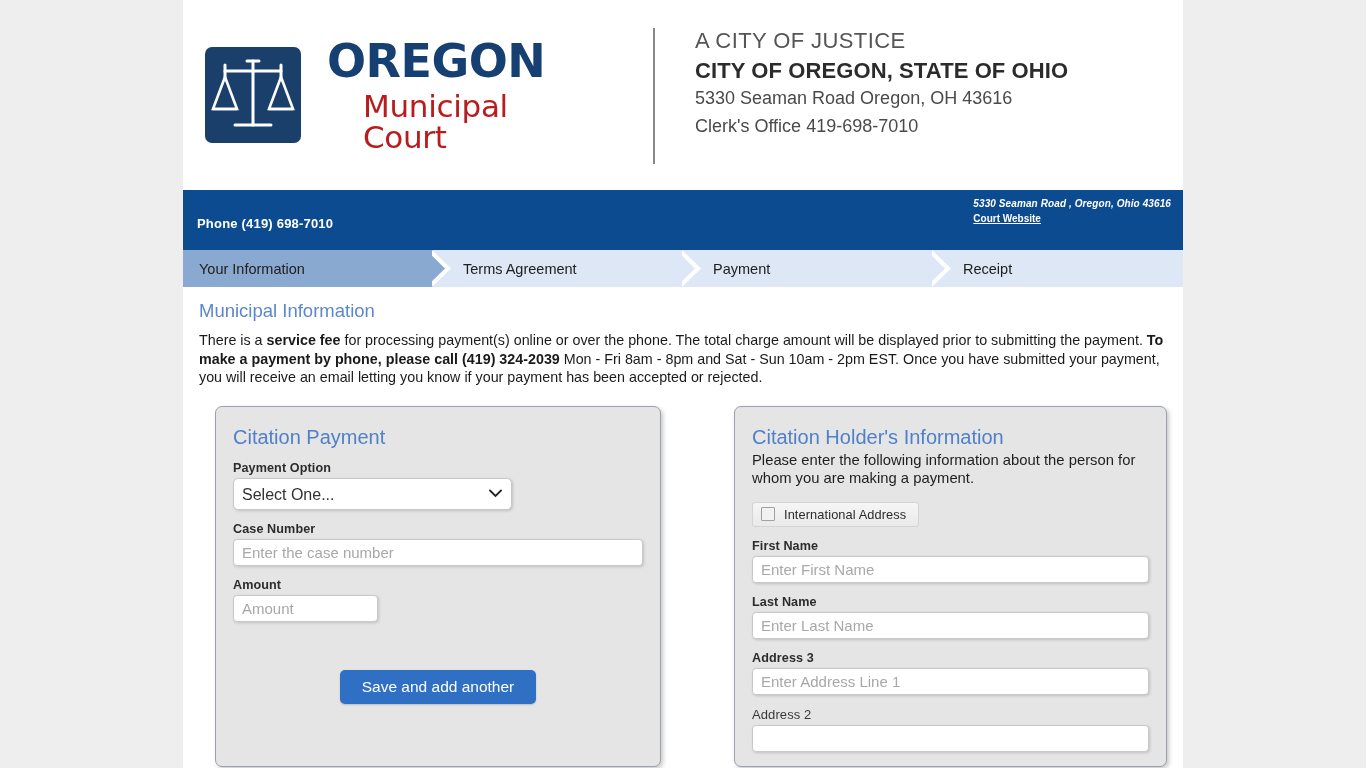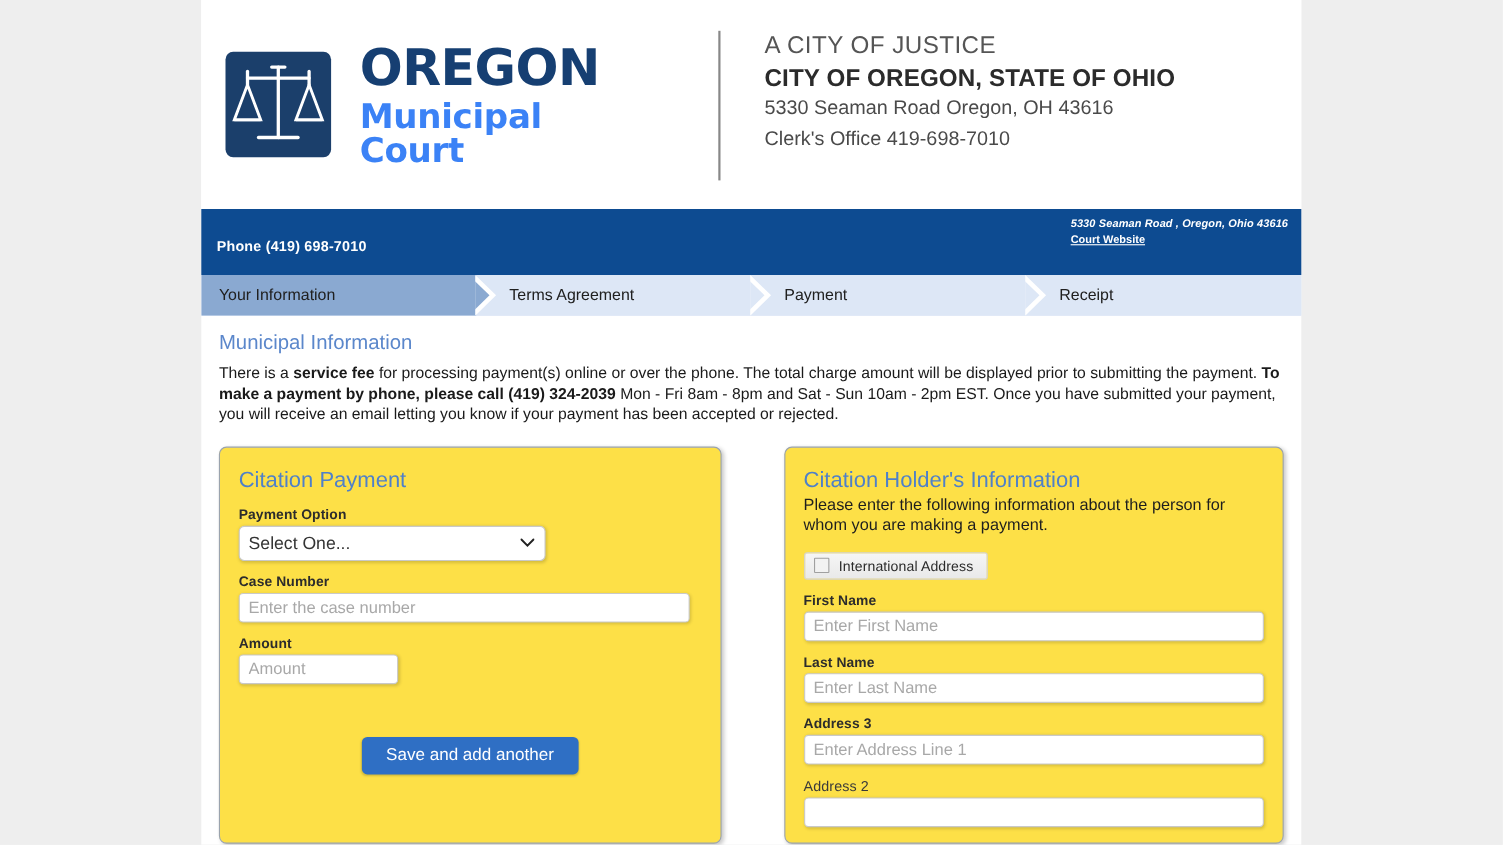--- a/index.html
+++ b/index.html
@@ -53,24 +53,25 @@
   .logo-oregon {
     font-family: "DejaVu Sans", sans-serif;
     font-size: 46px;
     font-weight: bold;
     color: #163f72;
     letter-spacing: -0.5px;
   }
   .logo-municipal {
     font-family: "DejaVu Sans", sans-serif;
     font-size: 31px;
-    font-weight: bold;
-    color: #3b82f6;
+    font-weight: normal;
+    color: #b91c1c;
     margin-top: 7px;
     letter-spacing: -0.3px;
+    margin-left: 36px;
   }
   .masthead-divider {
     position: absolute;
     left: 470px; top: 28px;
     width: 2px; height: 136px;
     background: #888888;
   }
   .masthead-right {
     position: absolute;
     left: 512px; top: 26px;
@@ -179,25 +180,26 @@
   }
   .info-body b { font-weight: bold; }
 
   
   .panels {
     display: flex;
     gap: 57px;
     padding: 20px 16px 0 16px;
   }
   .panel {
-    background: #fde047;
+    background: #e5e5e5;
     border: 1px solid #9aa3ad;
     border-radius: 7px;
     box-shadow: 2px 2px 4px rgba(0,0,0,0.22);
     padding: 16px 17px 14px 17px;
+    margin-left: 16px;
   }
   .panel-left { width: 457px; min-height: 340px; }
   .panel-right { width: 455px; min-height: 360px; }
 
   .panel-title {
     color: #4f80c9;
     font-size: 20px;
     font-weight: normal;
     margin: 2px 0 0 0;
     line-height: 1.2;

